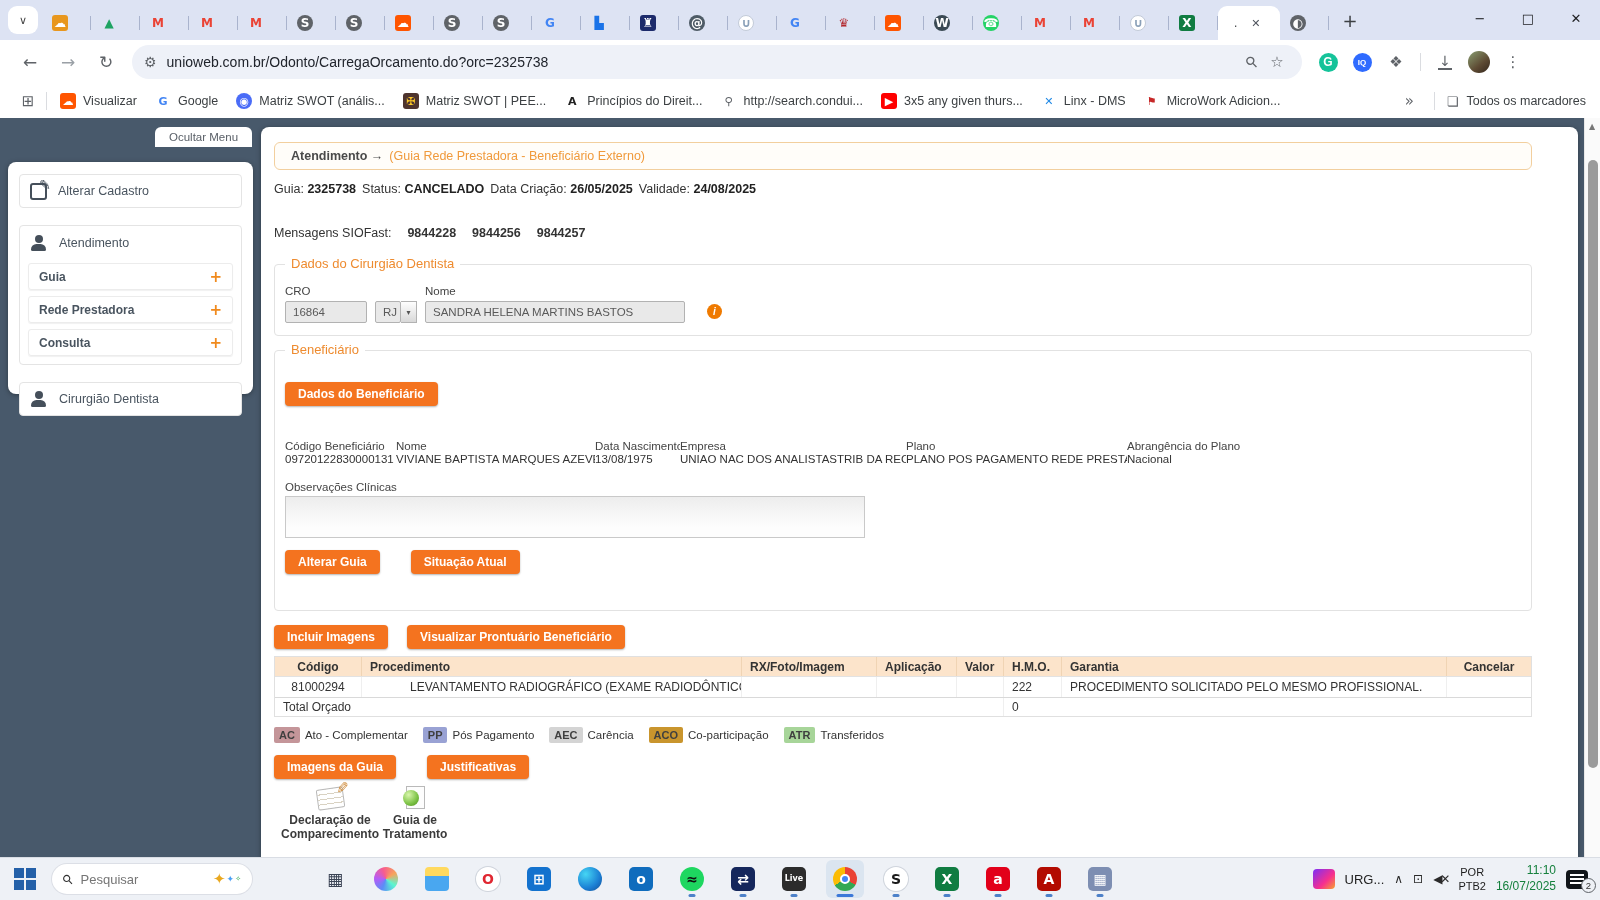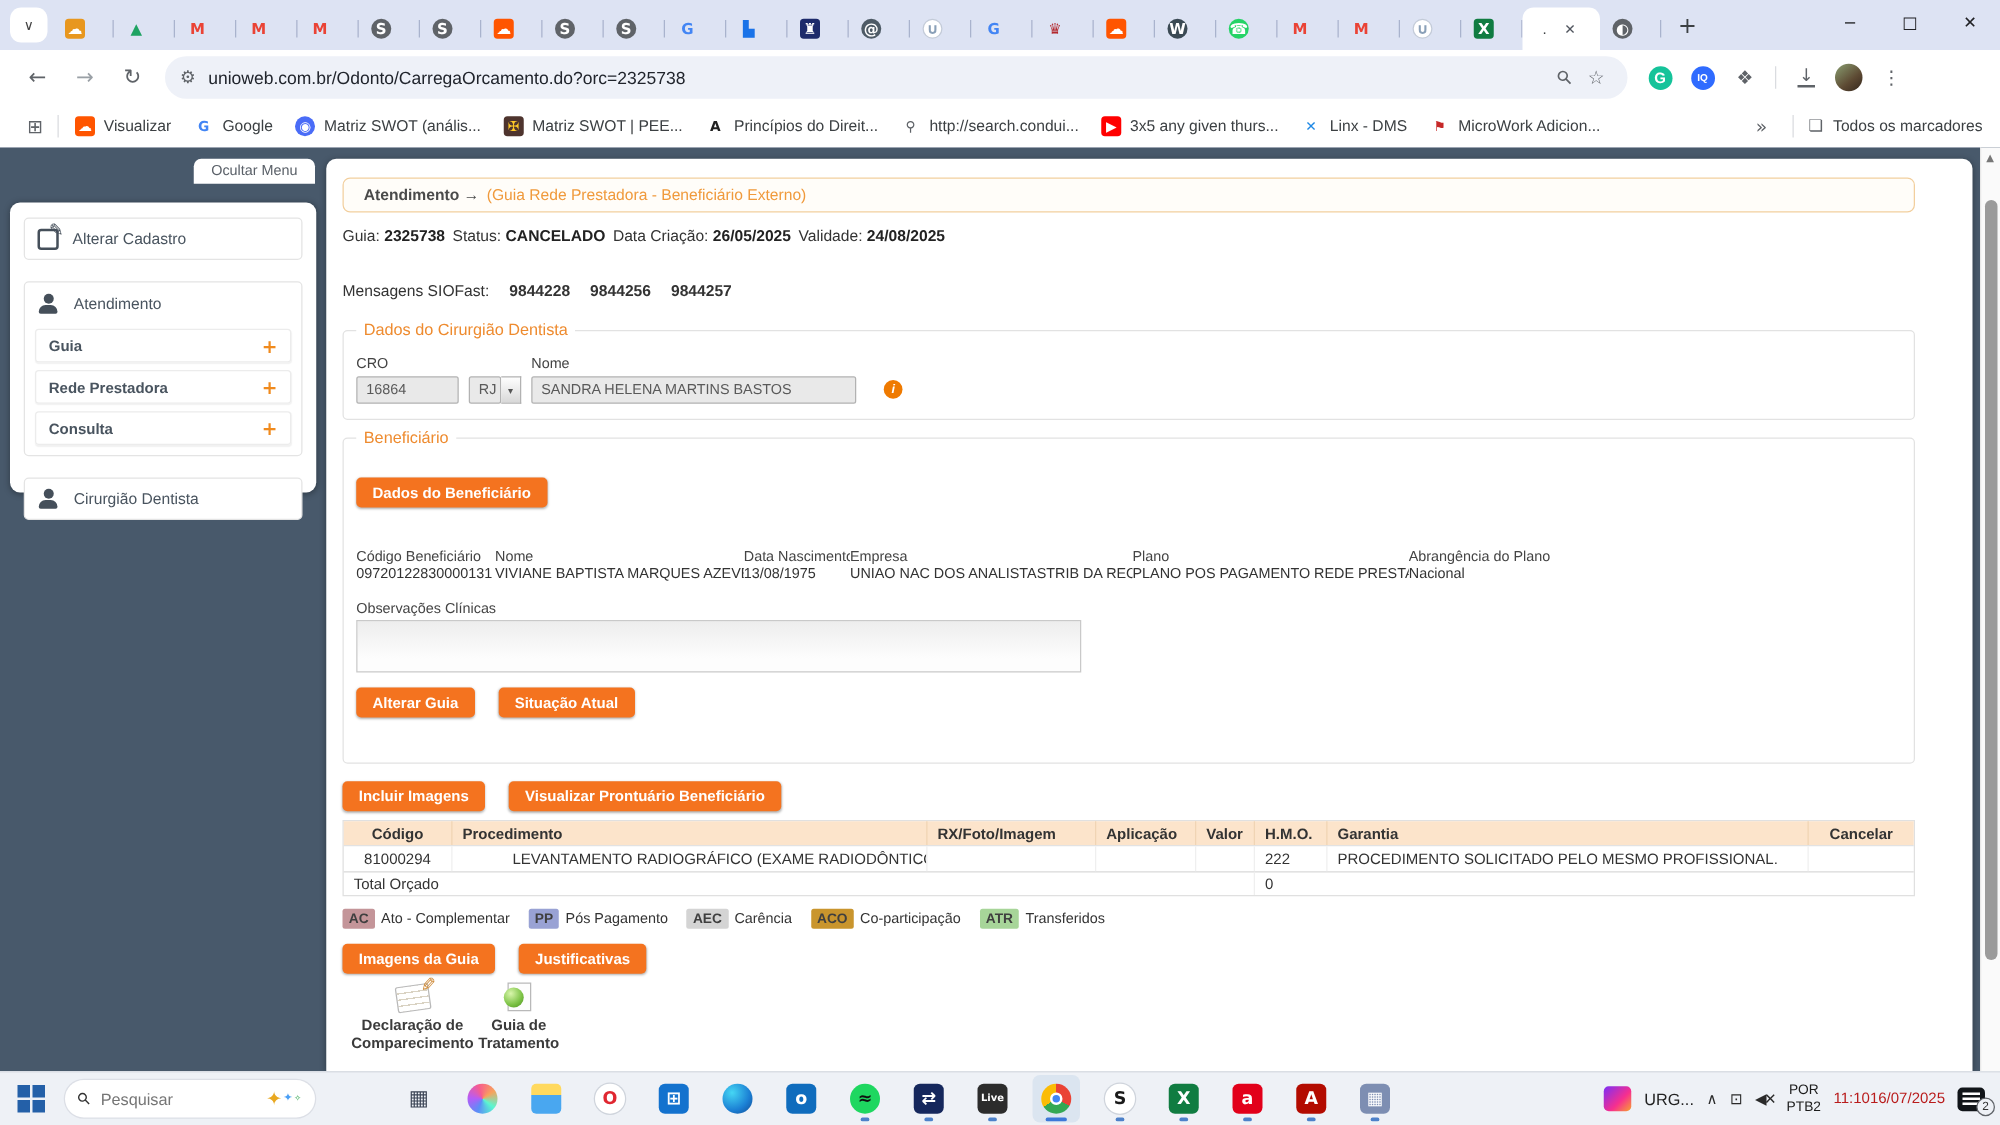--- a/index.html
+++ b/index.html
@@ -89,21 +89,21 @@
   .selarr{width:16px;height:22px;background:linear-gradient(#fefefe,#d8d8d8);border:1px solid #b2b2b2;border-left:0;display:flex;align-items:center;justify-content:center;font-size:8px;color:#555;cursor:pointer}
   .infoico{width:15px;height:15px;border-radius:50%;background:#ef7a00;color:#fff;font-size:10px;font-weight:bold;font-style:italic;display:flex;align-items:center;justify-content:center;margin:0 0 4px 14px;cursor:pointer}
   .clinline{margin-top:12px;font-size:12px}
   .btn{display:inline-flex;align-items:center;justify-content:center;background:#f4731f;color:#fff;font-weight:bold;font-size:12px;padding:0 13px;height:24px;border-radius:4px;box-shadow:0 1px 2px rgba(0,0,0,.3);cursor:pointer;white-space:nowrap;border:0}
   .benfields{display:flex;margin-top:34px}
   .bf{flex:none;padding-right:4px;overflow:hidden}
   .bf .flab{font-size:11.5px;color:#444;margin-bottom:1px;white-space:nowrap}
   .bf .fval{font-size:11.5px;color:#333;white-space:nowrap}
   .obslab{margin-top:16px;font-size:11.5px;color:#444}
   .obsarea{display:block;width:580px;height:42px;margin-top:3px;border:1px solid #c9c9c9;background:linear-gradient(#ededed,#fdfdfd 75%);resize:none;font-family:"Liberation Sans",sans-serif;font-size:12px}
-  .btnrow{display:flex;gap:19px;margin-top:12px}
+  .btnrow{display:flex;gap:31px;margin-top:12px}
   .actrow{display:flex;gap:19px;margin-top:14px}
 
   
   .tbl{margin-top:7px;border:1px solid #e0e0e0;width:1258px}
   .trow{display:flex}
   .th,.td{flex:none;display:flex;align-items:center;padding:0 8px;font-size:12px;white-space:nowrap;overflow:hidden}
   .thead{background:#fce4cb;height:19px}
   .thead .th{font-weight:bold;color:#333;border-left:1px solid #f0d4b4}
   .thead .th:first-child{border-left:0}
   .tdata{height:21px;border-top:1px solid #e2e2e2;color:#333}
@@ -150,21 +150,21 @@
   .tico.copilot{background:conic-gradient(from 200deg,#5a8ef7,#b55cf7,#f75c8e,#f7a35c,#5af7d0,#5a8ef7);border-radius:50%}
   .tico.explorer{background:linear-gradient(180deg,#ffd95e 0 38%,#49a7f0 38%);border-radius:4px}
   .tico.edge{background:radial-gradient(circle at 32% 30%,#45d6f4,#1b7fd4 60%,#144a8f);border-radius:50%}
   .tico.chrome{background:conic-gradient(#ea4335 0 33%,#34a853 0 66%,#fbbc05 0);border-radius:50%;position:relative}
   .tico.chrome::after{content:"";position:absolute;left:7px;top:7px;width:6px;height:6px;border-radius:50%;background:#4285f4;border:2px solid #fff}
   .tray{margin-left:auto;display:flex;align-items:center;gap:10px;margin-right:12px}
   .urgico{width:22px;height:20px;border-radius:4px;background:linear-gradient(135deg,#7b2ff7,#f72f8e 60%,#f7a32f);flex:none}
   .urgtxt{font-size:13px;color:#222}
   .trayglyph{font-size:12px;color:#2a2a2a;cursor:pointer}
   .langcol{display:flex;flex-direction:column;align-items:center;font-size:11px;color:#1c1c1c;line-height:1.3;cursor:pointer}
-  .timecol{display:flex;flex-direction:row;align-items:flex-end;font-size:12px;color:#b91c1c;line-height:1.3;cursor:pointer}
+  .timecol{display:flex;flex-direction:column;align-items:flex-end;font-size:12px;color:#15803d;line-height:1.3;cursor:pointer}
   .notif{width:22px;height:19px;background:#111519;border-radius:4px;position:relative;cursor:pointer}
   .notif::before{content:"";position:absolute;left:4px;right:4px;top:4px;height:2px;background:#fff;box-shadow:0 4px 0 #fff,0 8px 0 #fff}
   .nbadge{position:absolute;right:-8px;bottom:-4px;width:15px;height:15px;border-radius:50%;border:1.5px solid #5f6368;background:#eef1f6;color:#333;font-size:9.5px;display:flex;align-items:center;justify-content:center}
 </style>
 </head>
 <body>
 
 <div class="screen">
 
   <div class="tabstrip">

